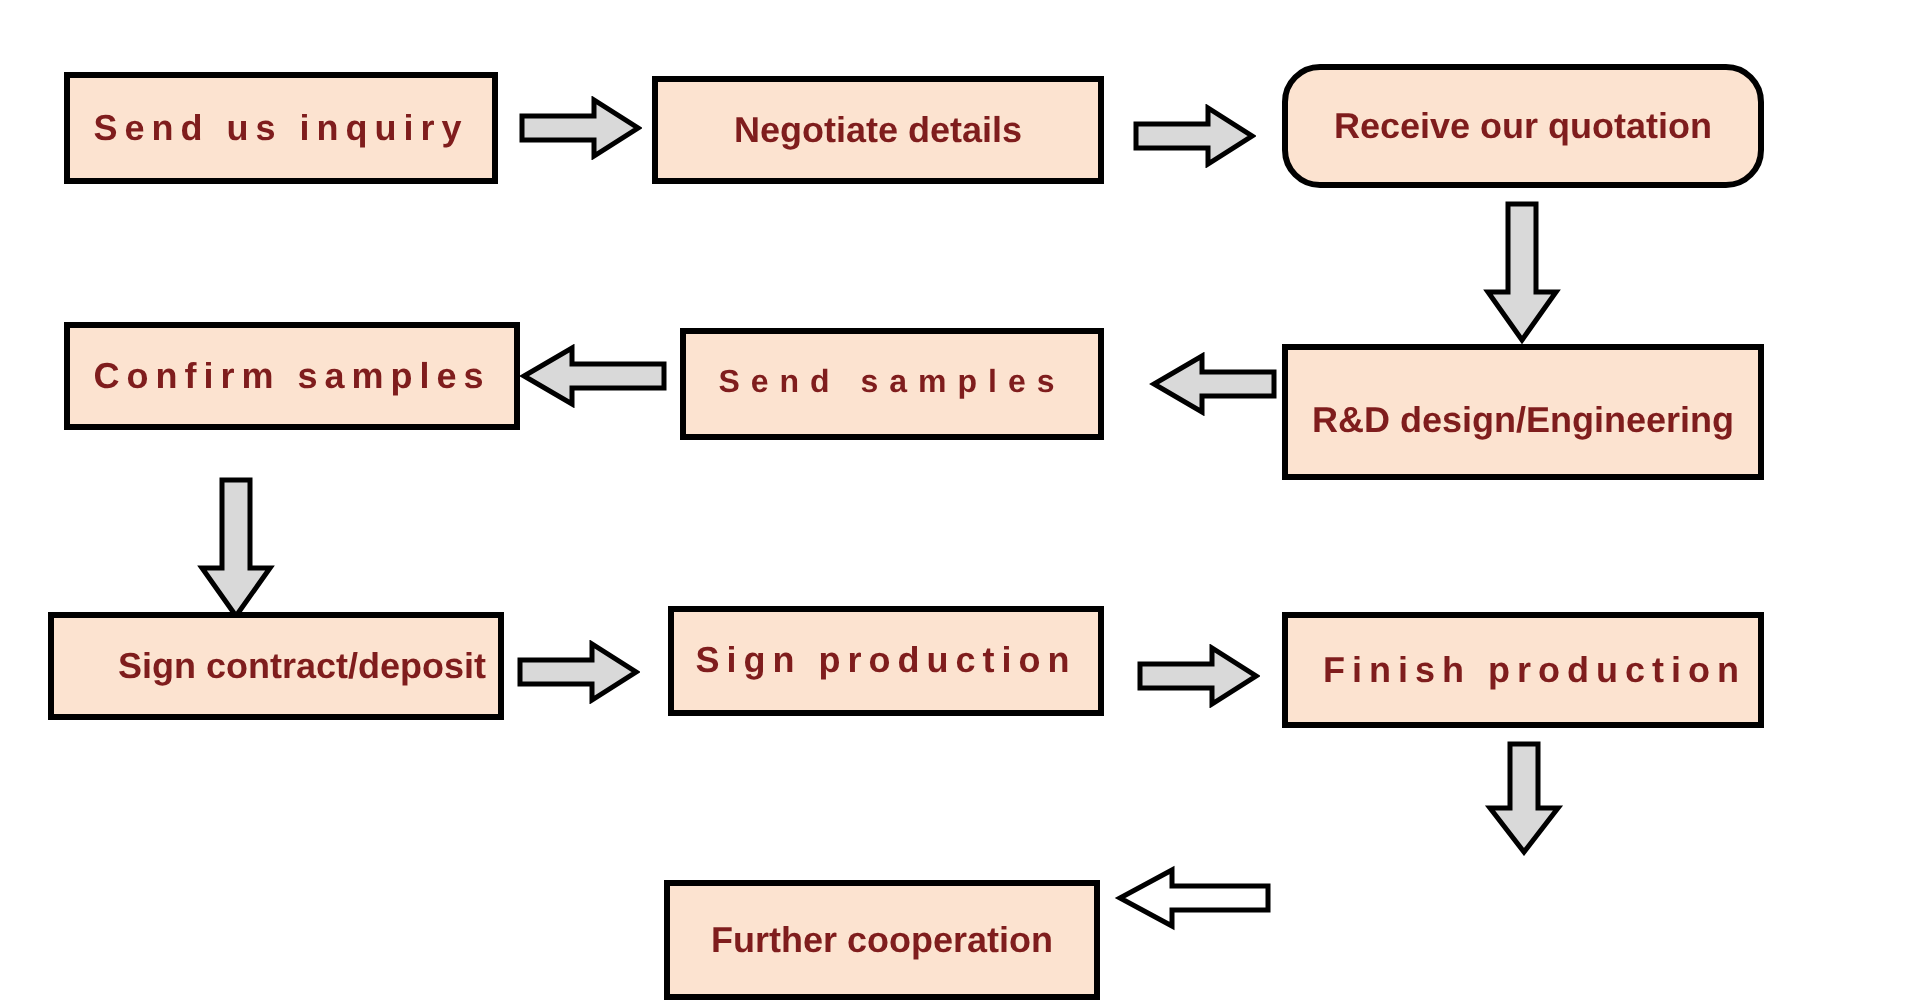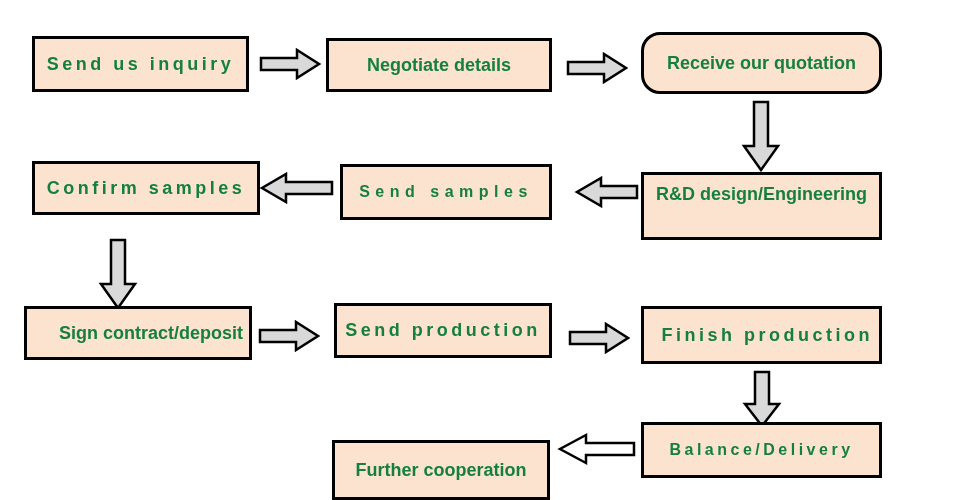--- a/index.html
+++ b/index.html
@@ -21,21 +21,21 @@
   }
   .node {
     position: absolute;
     box-sizing: border-box;
     background: #fce3d0;
     border: 3px solid #000000;
     display: flex;
     align-items: center;
     justify-content: center;
     text-align: center;
-    color: #15803d;
+    color: #7f1d1d;
     font-weight: bold;
     font-family: "Liberation Sans", sans-serif;
     line-height: 1.25;
     overflow: hidden;
   }
   .node .label {
     display: block;
     width: 100%;
     padding: 0 6px;
     box-sizing: border-box;
@@ -80,21 +80,21 @@
   <div class="node fs-18 sp-normal" style="left:641px; top:32px; width:241px; height:62px;border-radius:19px;">
     <span class="label">Receive our quotation</span>
   </div>
 
   <div class="arrow" style="left:741px; top:100px; width:40px; height:72px;">
     <svg width="40" height="72" viewBox="0 0 40 72" aria-hidden="true">
       <polygon points="13,2 27,2 27,46 37,46 20,70 3,46 13,46" fill="#d9d9d9" stroke="#000000" stroke-width="2.5" stroke-linejoin="miter"></polygon>
     </svg>
   </div>
 
-  <div class="node fs-18 sp-normal" style="left:641px; top:172px; width:241px; height:68px; align-items:flex-start; padding-top:8px;">
+  <div class="node fs-18 sp-normal" style="left:641px; top:172px; width:241px; height:68px; align-items:center; padding-top:8px;">
     <span class="label">
       <span>R&amp;D design/Engineering</span><br>
     </span>
   </div>
 
   <div class="arrow" style="left:573px; top:176px; width:66px; height:32px;">
     <svg width="66" height="32" viewBox="0 0 66 32" aria-hidden="true">
       <polygon points="64,10 28,10 28,2 4,16 28,30 28,22 64,22" fill="#d9d9d9" stroke="#000000" stroke-width="2.5" stroke-linejoin="miter"></polygon>
     </svg>
   </div>
@@ -123,42 +123,39 @@
     <span class="label">Sign contract/deposit</span>
   </div>
 
   <div class="arrow" style="left:258px; top:320px; width:62px; height:32px;">
     <svg width="62" height="32" viewBox="0 0 62 32" aria-hidden="true">
       <polygon points="2,10 38,10 38,2 60,16 38,30 38,22 2,22" fill="#d9d9d9" stroke="#000000" stroke-width="2.5" stroke-linejoin="miter"></polygon>
     </svg>
   </div>
 
   <div class="node fs-18 sp-wide" style="left:334px; top:303px; width:218px; height:55px;">
-    <span class="label">Send production</span>
+    <span class="label">Sign production</span>
   </div>
 
   <div class="arrow" style="left:568px; top:322px; width:62px; height:32px;">
     <svg width="62" height="32" viewBox="0 0 62 32" aria-hidden="true">
       <polygon points="2,10 38,10 38,2 60,16 38,30 38,22 2,22" fill="#d9d9d9" stroke="#000000" stroke-width="2.5" stroke-linejoin="miter"></polygon>
     </svg>
   </div>
 
   <div class="node fs-18 sp-wide" style="left:641px; top:306px; width:241px; height:58px;text-align:right;">
     <span class="label">Finish production</span>
   </div>
 
   <div class="arrow" style="left:742px; top:370px; width:40px; height:58px;">
     <svg width="40" height="58" viewBox="0 0 40 58" aria-hidden="true">
       <polygon points="13,2 27,2 27,34 37,34 20,56 3,34 13,34" fill="#d9d9d9" stroke="#000000" stroke-width="2.5" stroke-linejoin="miter"></polygon>
     </svg>
   </div>
 
-  <div class="node fs-19 sp-wide" style="left:641px; top:422px; width:241px; height:56px;">
-    <span class="label">Balance/Delivery</span>
-  </div>
 
   <div class="arrow" style="left:556px; top:432px; width:80px; height:34px;">
     <svg width="80" height="34" viewBox="0 0 80 34" aria-hidden="true">
       <polygon points="78,11 30,11 30,3 4,17 30,31 30,23 78,23" fill="#ffffff" stroke="#000000" stroke-width="2.5" stroke-linejoin="miter"></polygon>
     </svg>
   </div>
 
   <div class="node fs-18 sp-normal" style="left:332px; top:440px; width:218px; height:60px;">
     <span class="label">Further cooperation</span>
   </div>

